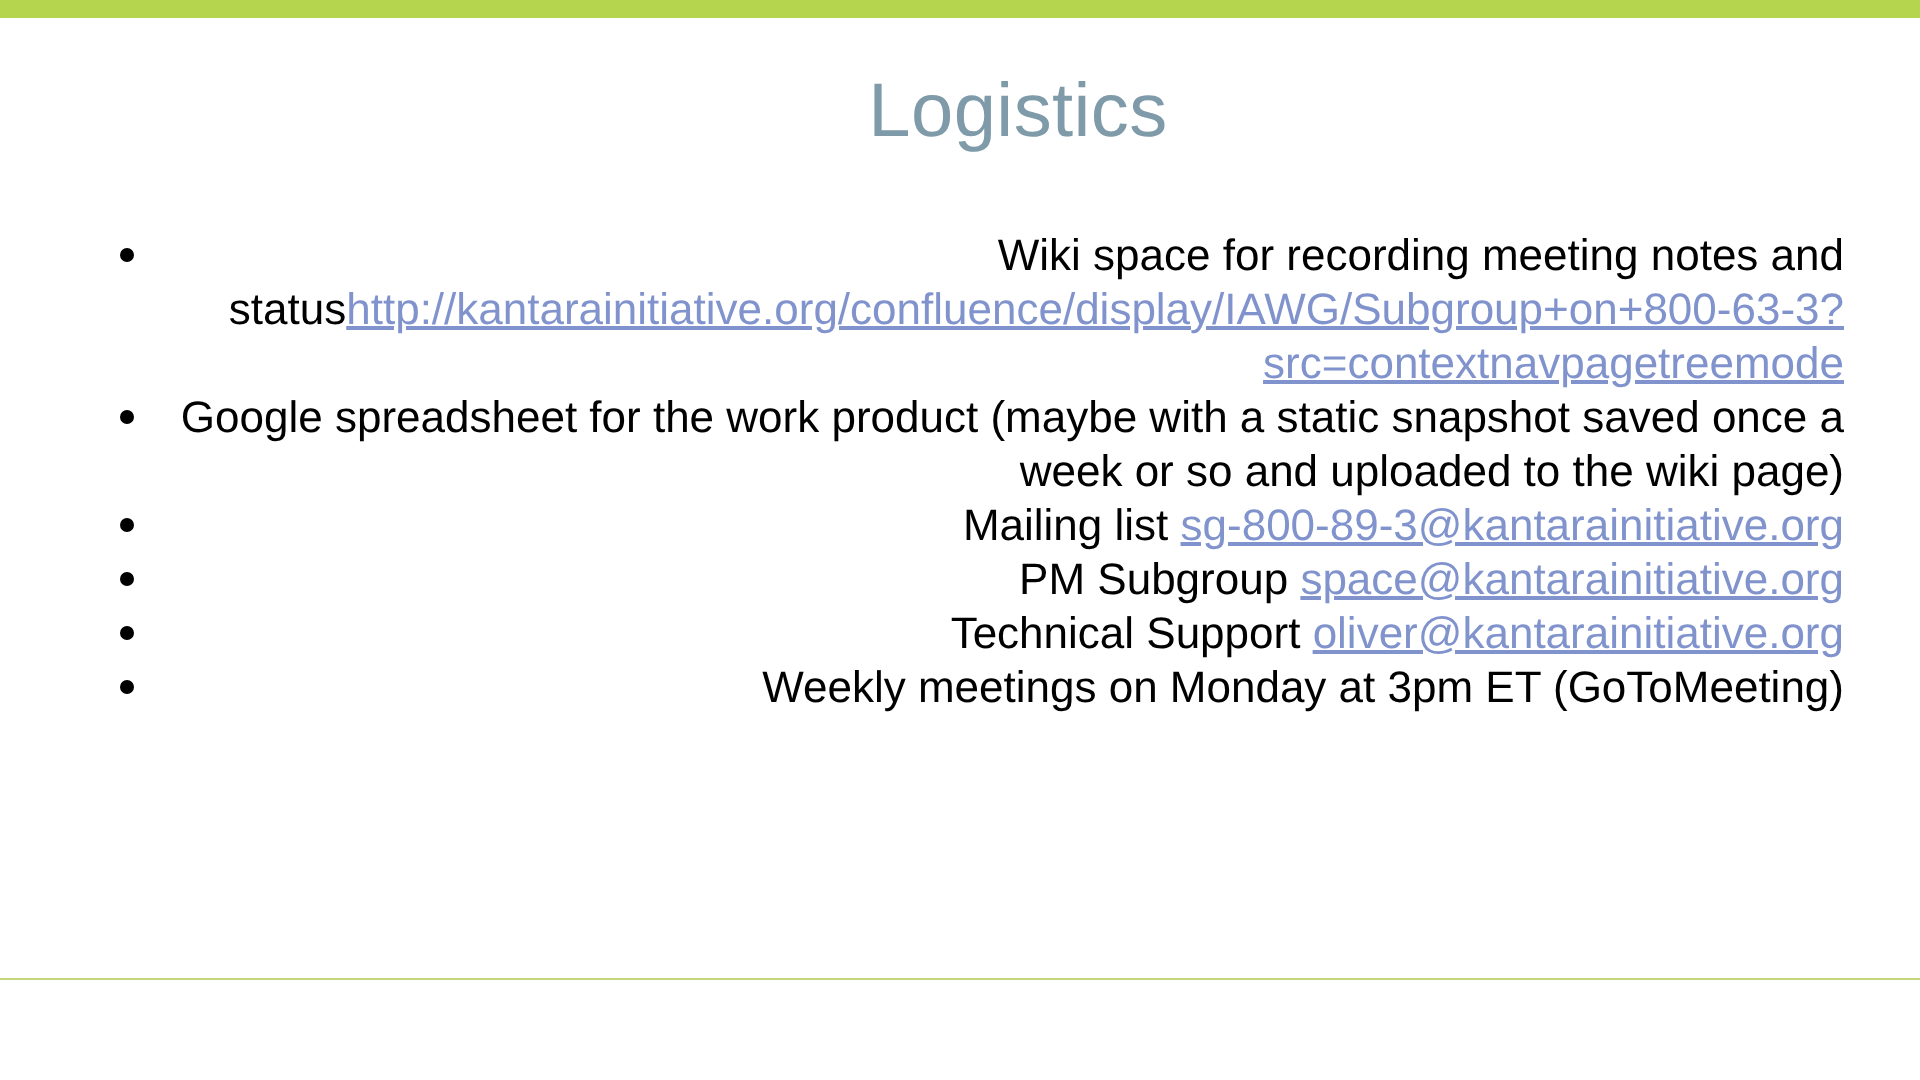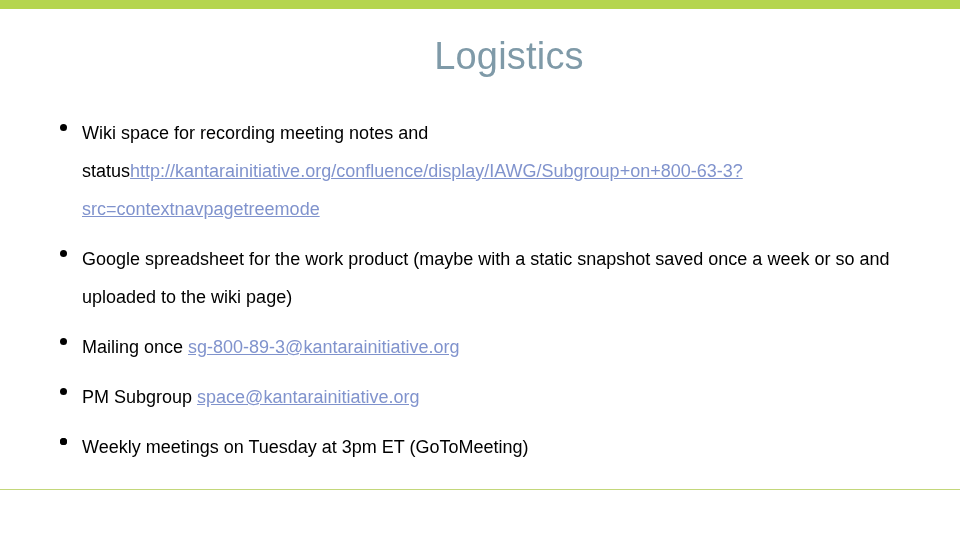--- a/index.html
+++ b/index.html
@@ -50,27 +50,28 @@
   
   .body-area {
     position: absolute;
     left: 50px;
     top: 114px;
     width: 872px;
   }
   .bullet {
     position: relative;
     padding-left: 32px;
-    font-size: 18px;
-    line-height: 38px;
+    font-size: 22px;
+    line-height: 27px;
     color: #000000;
     margin: 0;
+    text-align: right;
   }
   .bullet + .bullet {
-    margin-top: 12px;
+    margin-top: 0;
   }
   .bullet-dot {
     position: absolute;
     left: 10px;
     top: 10px;
     width: 7px;
     height: 7px;
     border-radius: 50%;
     background: #000000;
   }
@@ -106,24 +107,24 @@
 
 <div class="slide">
 
   <div class="top-bar"></div>
 
   <div class="slide-title">Logistics</div>
 
   <div class="body-area">
       <div class="bullet"><span class="bullet-dot"></span><span class="bullet-text"><span>Wiki space for recording meeting notes and status</span><span class="link">http://kantarainitiative.org/confluence/display/IAWG/Subgroup+on+800-63-3?src=contextnavpagetreemode</span></span></div>
       <div class="bullet"><span class="bullet-dot"></span><span class="bullet-text"><span>Google spreadsheet for the work product (maybe with a static snapshot saved once a week or so and uploaded to the wiki page)</span></span></div>
-      <div class="bullet gap-before"><span class="bullet-dot"></span><span class="bullet-text"><span>Mailing once </span><span class="link">sg-800-89-3@kantarainitiative.org</span></span></div>
+      <div class="bullet gap-before"><span class="bullet-dot"></span><span class="bullet-text"><span>Mailing list </span><span class="link">sg-800-89-3@kantarainitiative.org</span></span></div>
       <div class="bullet gap-before"><span class="bullet-dot"></span><span class="bullet-text"><span>PM Subgroup </span><span class="link">space@kantarainitiative.org</span></span></div>
-      <div class="bullet"><span class="bullet-dot"></span></div>
-      <div class="bullet gap-before"><span class="bullet-dot"></span><span class="bullet-text"><span>Weekly meetings on Tuesday at 3pm ET (GoToMeeting)</span></span></div>
+      <div class="bullet"><span class="bullet-dot"></span><span class="bullet-text"><span>Technical Support </span><span class="link">oliver@kantarainitiative.org</span></span></div>
+      <div class="bullet gap-before"><span class="bullet-dot"></span><span class="bullet-text"><span>Weekly meetings on Monday at 3pm ET (GoToMeeting)</span></span></div>
     </div>
 
   <div class="footer-rule"></div>
 
   <div class="footer">
 
     
 
     
   </div>

